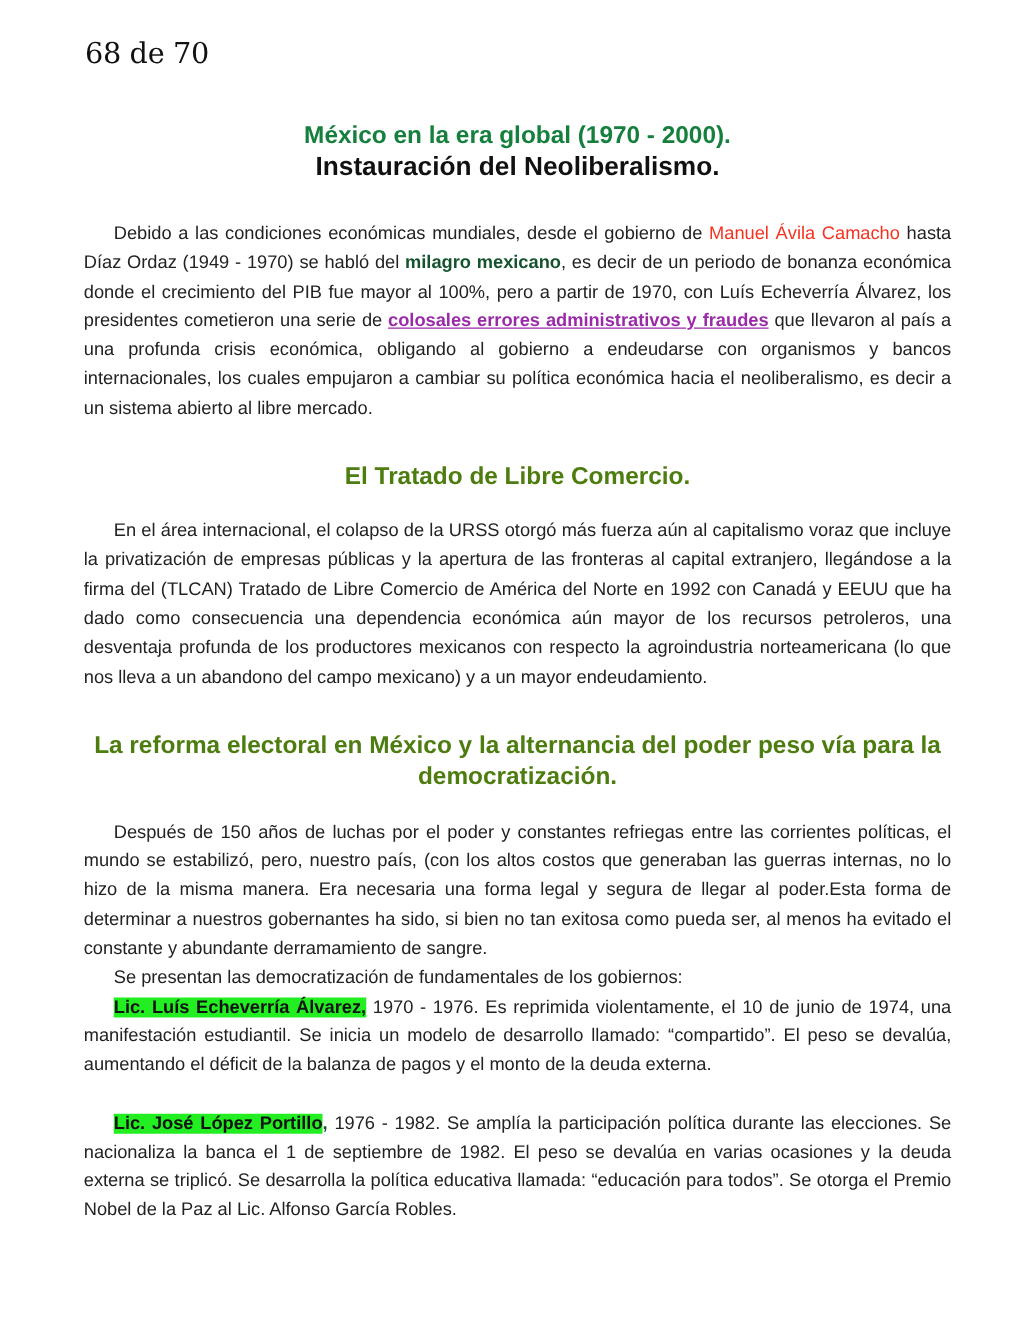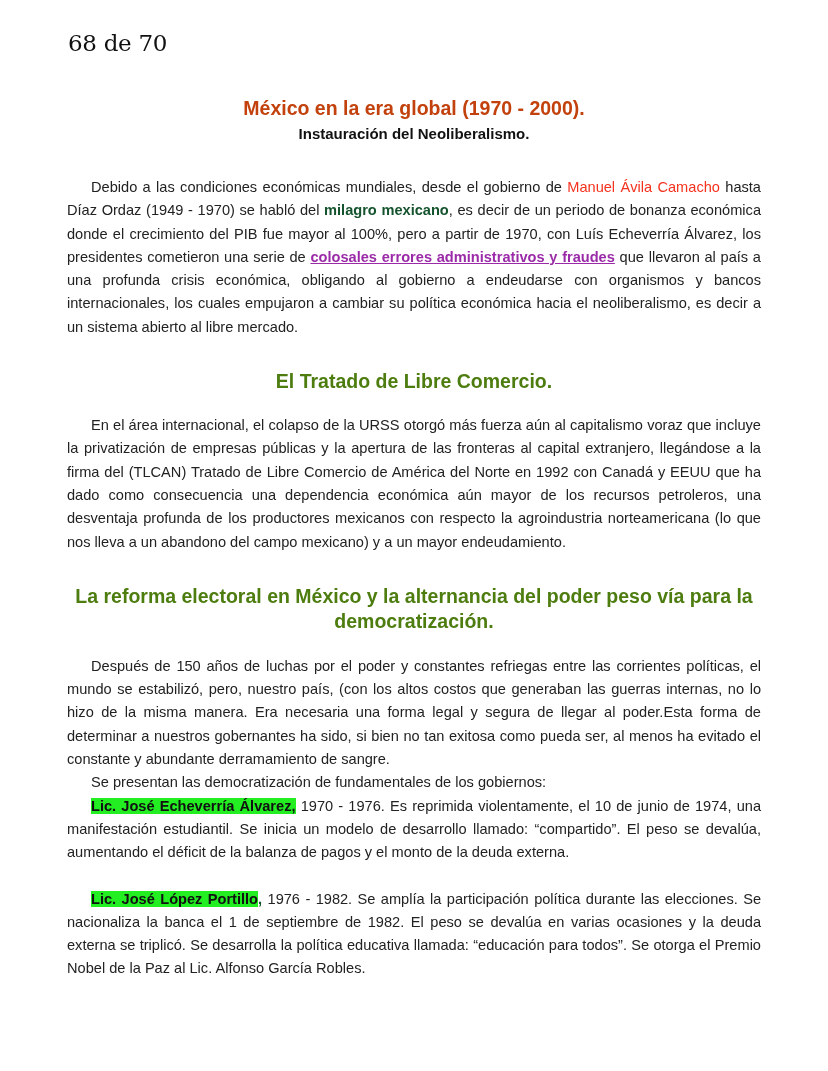--- a/index.html
+++ b/index.html
@@ -1,47 +1,47 @@
 <!DOCTYPE html>
 <html><head>
 <meta charset="utf-8">
 <style>
   html, body { margin: 0; padding: 0; background: #ffffff; }
   body { width: 828px; height: 1071px; position: relative; overflow: hidden; color: #1a1a1a; }
   .page-num { position: absolute; left: 68px; top: 30px; font-family: "DejaVu Serif", serif; font-size: 23px; color: #111; letter-spacing: -0.3px; }
   .content { position: absolute; left: 67px; top: 96px; width: 694px; }
   .title-main { text-align: center; font-family: "Liberation Sans", sans-serif; font-weight: bold; font-size: 19.5px; line-height: 25px; }
-  .title-sub { text-align: center; font-family: "Liberation Sans", sans-serif; font-weight: bold; font-size: 15px; line-height: 25px; color: #111; }
+  .title-sub { text-align: center; font-family: "Liberation Sans", sans-serif; font-weight: bold; font-size: 21px; line-height: 25px; color: #111; }
   .h2 { text-align: center; font-family: "Liberation Sans", sans-serif; font-weight: bold; font-size: 19.5px; line-height: 25px; color: #4d7c0f; }
   p { margin: 0; font-family: "Liberation Sans", sans-serif; font-size: 14.6px; line-height: 23.3px; text-align: justify; color: #222; hyphens: auto; }
   .indent { text-indent: 24px; }
   .b { font-weight: bold; color: #14532d; }
   .red { font-weight: normal; }
   .purple { font-weight: bold; text-decoration: underline; }
   .hl { font-weight: bold; color: #111; }
 </style>
 </head>
 <body>
 
 <div class="page-num">68 de 70</div>
 
 <div class="content">
 
   <div>
-    <div class="title-main" id="t1" style="color: #c2410c;">México en la era global (1970 - 2000).</div>
+    <div class="title-main" id="t1" style="color: #15803d;">México en la era global (1970 - 2000).</div>
     <div class="title-sub">Instauración del Neoliberalismo.</div>
     <p class="indent" style="margin-top:30px;"><span>Debido a las condiciones económicas mundiales, desde el gobierno de </span><span class="red" id="red1" style="color: rgb(245, 50, 30);">Manuel Ávila Camacho</span><span> hasta Díaz Ordaz (1949 - 1970) se habló del </span><span class="b">milagro mexicano</span><span>, es decir de un periodo de bonanza económica donde el crecimiento del PIB fue mayor al 100%, pero a partir de 1970, con Luís Echeverría Álvarez, los presidentes cometieron una serie de </span><span class="purple" id="pur1" style="color: rgb(154, 42, 168);">colosales errores administrativos y fraudes</span><span> que llevaron al país a una profunda crisis económica, obligando al gobierno a endeudarse con organismos y bancos internacionales, los cuales empujaron a cambiar su política económica hacia el neoliberalismo, es decir a un sistema abierto al libre mercado.</span></p>
   </div>
 
   <div style="margin-top:30px;">
     <div class="h2">El Tratado de Libre Comercio.</div>
     <p class="indent" style="margin-top:20px;">En el área internacional, el colapso de la URSS otorgó más fuerza aún al capitalismo voraz que incluye la privatización de empresas públicas y la apertura de las fronteras al capital extranjero, llegándose a la firma del (TLCAN) Tratado de Libre Comercio de América del Norte en 1992 con Canadá y EEUU que ha dado como consecuencia una dependencia económica aún mayor de los recursos petroleros, una desventaja profunda de los productores mexicanos con respecto la agroindustria norteamericana (lo que nos lleva a un abandono del campo mexicano) y a un mayor endeudamiento.</p>
   </div>
 
   <div style="margin-top:30px;">
     <div class="h2" style="padding:0 0;">La reforma electoral en México y la alternancia del poder peso vía para la democratización.</div>
     <p class="indent" style="margin-top:21px;">Después de 150 años de luchas por el poder y constantes refriegas entre las corrientes políticas, el mundo se estabilizó, pero, nuestro país, (con los altos costos que generaban las guerras internas, no lo hizo de la misma manera. Era necesaria una forma legal y segura de llegar al poder.Esta forma de determinar a nuestros gobernantes ha sido, si bien no tan exitosa como pueda ser, al menos ha evitado el constante y abundante derramamiento de sangre.</p>
     <p class="indent">Se presentan las democratización de fundamentales de los gobiernos:</p>
-    <p class="indent"><span class="hl gh" style="background: rgb(34, 238, 34);">Lic. José Echeverría Álvarez,</span><span> 1970 - 1976. Es reprimida violentamente, el 10 de junio de 1974, una manifestación estudiantil. Se inicia un modelo de desarrollo llamado: “compartido”. El peso se devalúa, aumentando el déficit de la balanza de pagos y el monto de la deuda externa.</span></p>
+    <p class="indent"><span class="hl gh" style="background: rgb(34, 238, 34);">Lic. Luís Echeverría Álvarez,</span><span> 1970 - 1976. Es reprimida violentamente, el 10 de junio de 1974, una manifestación estudiantil. Se inicia un modelo de desarrollo llamado: “compartido”. El peso se devalúa, aumentando el déficit de la balanza de pagos y el monto de la deuda externa.</span></p>
     <p class="indent" style="margin-top:23px;"><span class="hl gh" style="background: rgb(34, 238, 34);">Lic. José López Portillo</span><span class="b">,</span><span> 1976 - 1982. Se amplía la participación política durante las elecciones. Se nacionaliza la banca el 1 de septiembre de 1982. El peso se devalúa en varias ocasiones y la deuda externa se triplicó. Se desarrolla la política educativa llamada: “educación para todos”. Se otorga el Premio Nobel de la Paz al Lic. Alfonso García Robles.</span></p>
   </div>
 
 </div>
 
 </body></html>

